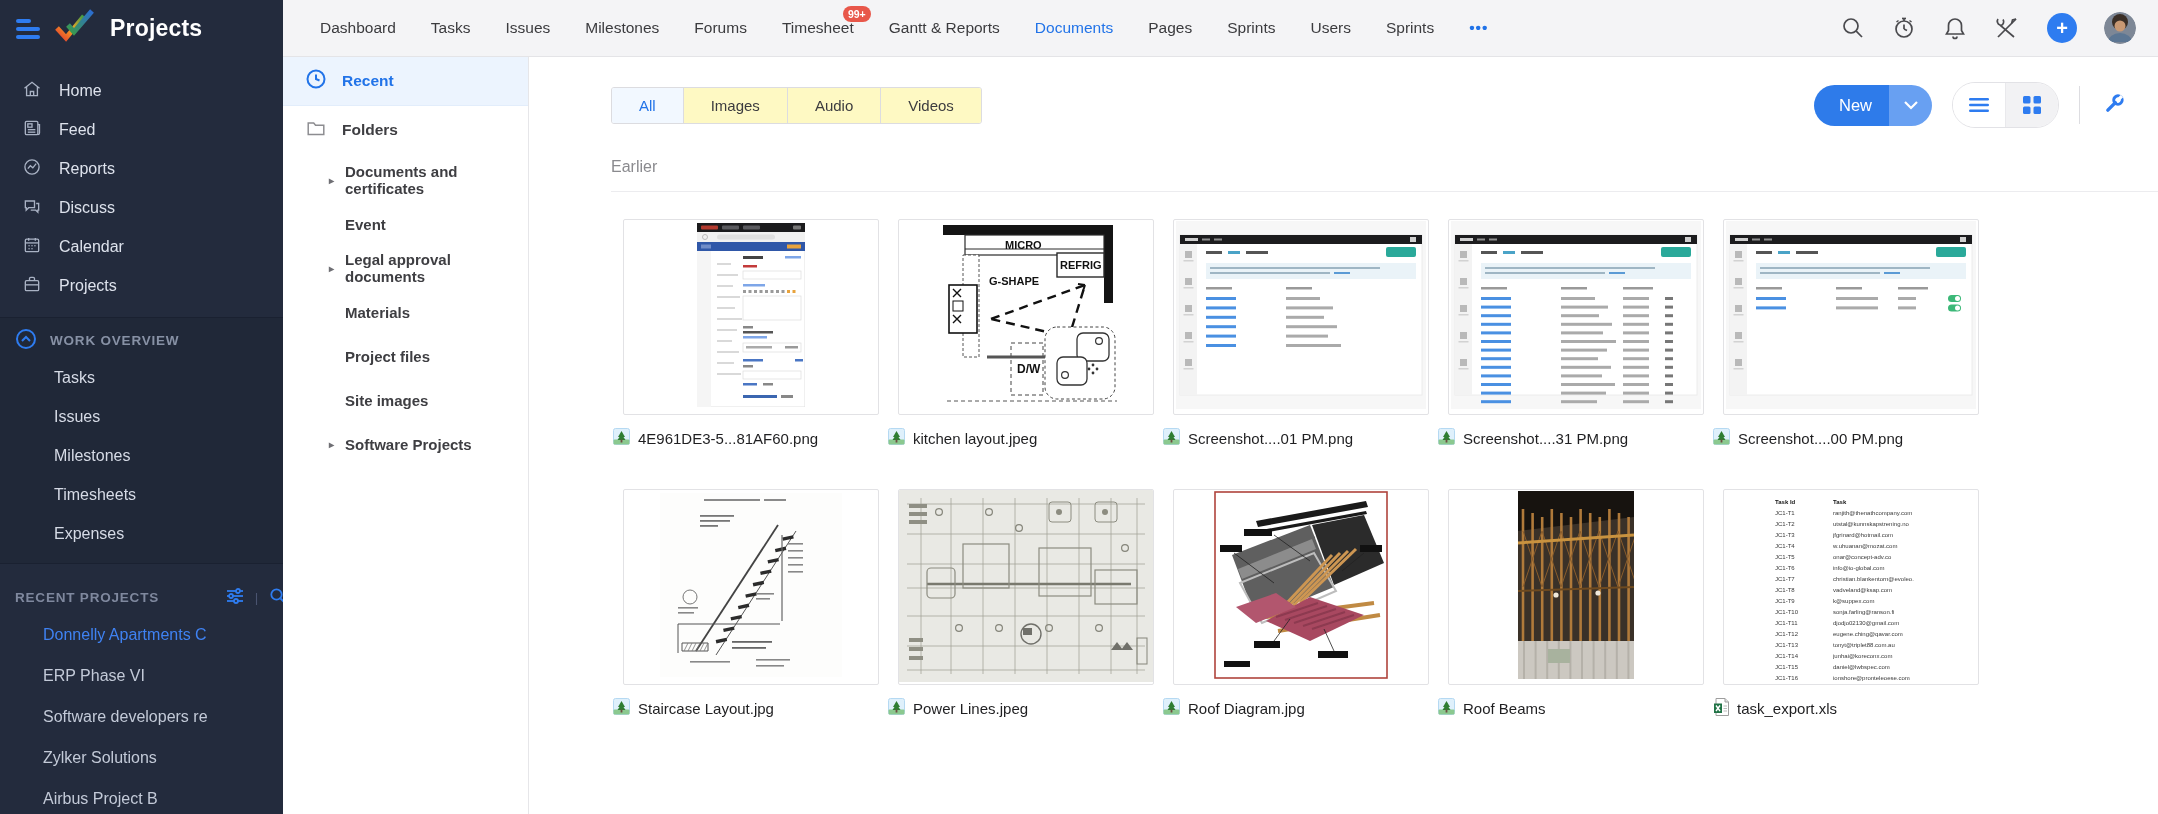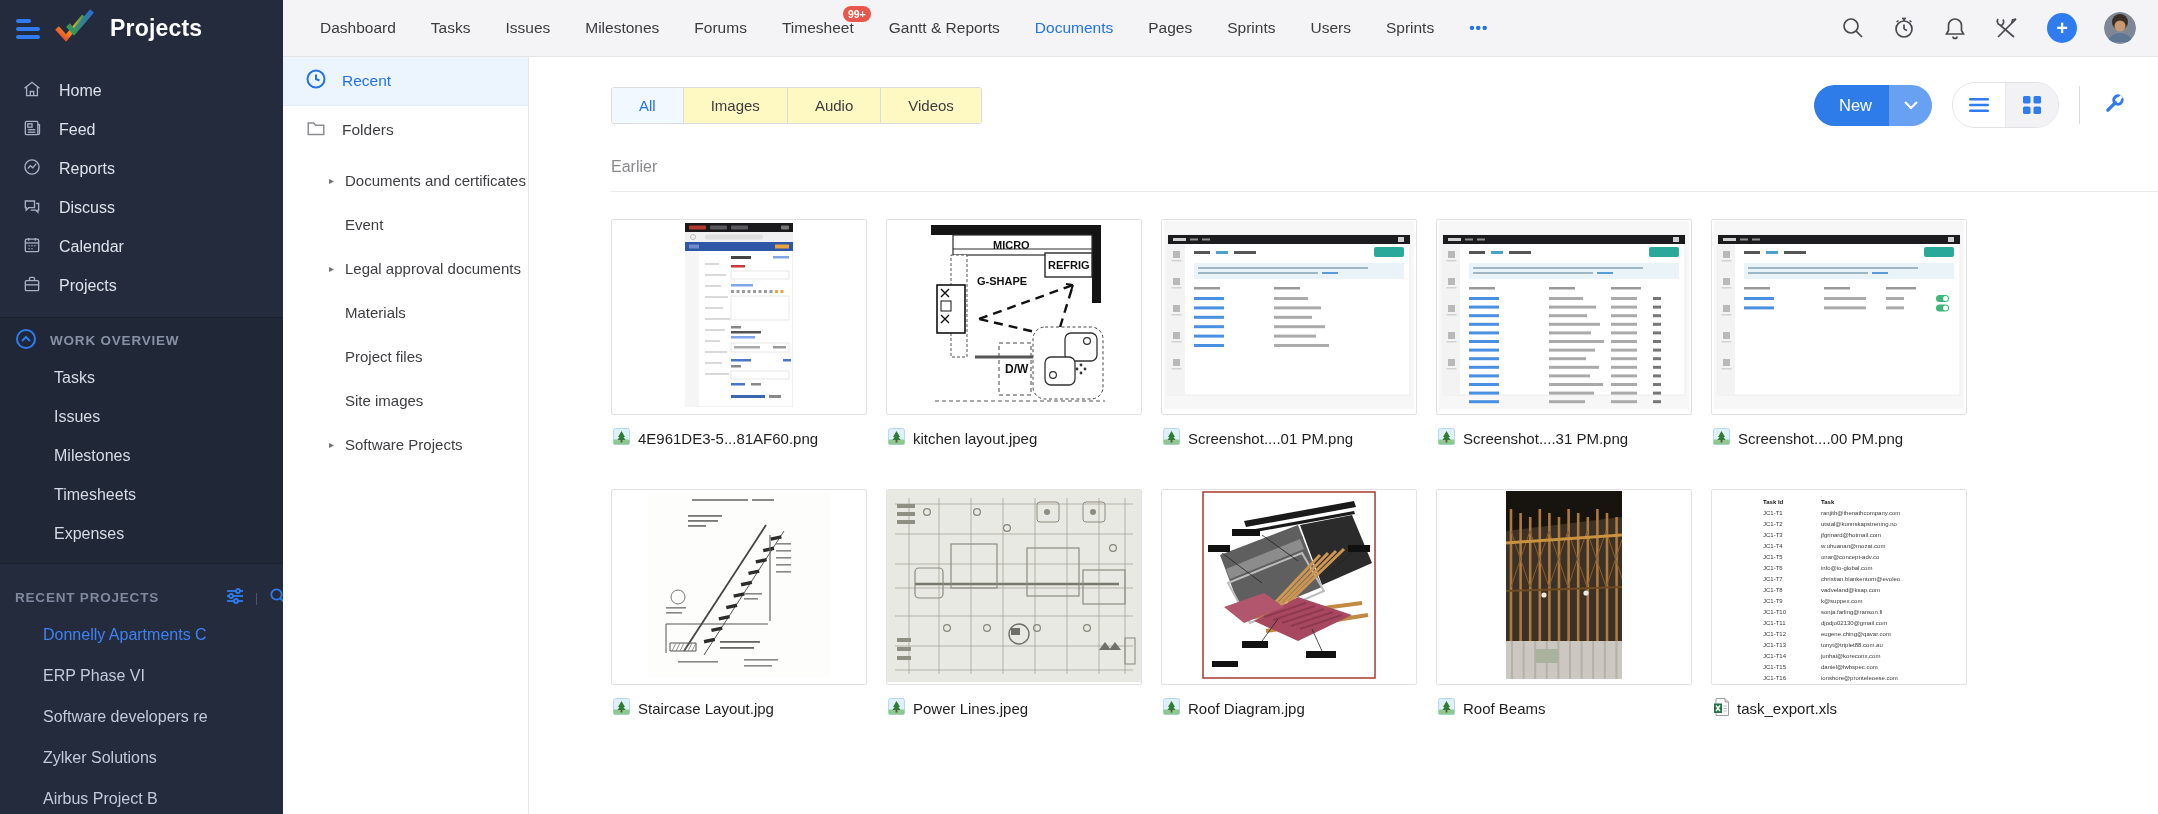--- a/index.html
+++ b/index.html
@@ -33,21 +33,21 @@
   .topnav-item{position:relative;color:#3b3b3e;font-size:15.5px;cursor:pointer;white-space:nowrap;}
   .topnav-item.active{color:#2173e8;}
   .topnav-item.more{color:#2173e8;font-weight:bold;letter-spacing:1px;}
   .badge99{position:absolute;top:-13px;right:-17px;background:#e8574a;color:#fff;font-size:10.5px;font-weight:bold;padding:2.5px 5px;border-radius:9px;line-height:1;}
   .topbar-right{margin-left:auto;display:flex;align-items:center;gap:27px;padding-right:22px;}
   .tb-icon{cursor:pointer;display:flex;align-items:center;}
   .plus-btn{width:30px;height:30px;border-radius:50%;background:#2e7cf0;color:#fff;display:flex;align-items:center;justify-content:center;font-size:20px;font-weight:bold;cursor:pointer;line-height:1;}
   .avatar{width:32px;height:32px;border-radius:50%;overflow:hidden;cursor:pointer;}
 
   
-  .docs-panel{position:absolute;left:283px;top:57px;width:246px;height:757px;background:#fff;border-right:1px solid #e6e6e9;box-sizing:border-box;}
+  .docs-panel{position:absolute;left:283px;top:57px;width:246px;height:757px;background:#fff;border-right:1px solid #e6e6e9;box-sizing:border-box;font-weight:bold;}
   .panel-item{display:flex;align-items:center;gap:15px;height:48px;padding-left:22px;font-size:15.5px;color:#3e3e42;border-bottom:1px solid #efeff2;cursor:pointer;}
   .panel-item.active{background:#ecf4fe;color:#2173e8;border-bottom:1px solid #e2edfb;}
   .panel-item.no-border{border-bottom:none;}
   .folder-tree{padding-top:4px;}
   .tree-item{position:relative;display:flex;align-items:center;height:44px;padding-left:62px;font-size:15px;color:#3e3e42;cursor:pointer;}
   .tree-caret{position:absolute;left:46px;top:50%;transform:translateY(-50%);color:#6f6f74;font-size:10px;}
 
   
   .main{position:absolute;left:573px;top:57px;width:1585px;height:757px;background:#fff;overflow:hidden;}
   .content-header{display:flex;align-items:center;padding:25px 28px 0 38px;}
@@ -62,21 +62,21 @@
   .view-toggle{display:flex;border:1px solid #e2e2e6;border-radius:23px;overflow:hidden;height:44px;background:#fff;}
   .vt-seg{width:52px;display:flex;align-items:center;justify-content:center;cursor:pointer;background:#fff;}
   .vt-seg.active{background:#f2f2f4;}
   .vt-seg.first{border-right:1px solid #e9e9ec;}
   .v-divider{width:1px;height:38px;background:#dddde1;}
   .wrench-btn{cursor:pointer;display:flex;align-items:center;padding-right:4px;}
   .section-label{padding:30px 0 0 38px;color:#8a8a8e;font-size:16px;}
   .section-divider{margin:15px 0 0 38px;border-top:1px solid #ececef;}
   .files-grid{display:flex;flex-wrap:wrap;column-gap:19px;padding:27px 0 0 38px;}
   .file-cell{width:256px;}
-  .thumb-card{width:256px;height:196px;border:1px solid #e2e2e5;border-radius:2px;background:#fff;box-sizing:border-box;display:flex;align-items:center;justify-content:center;overflow:hidden;cursor:pointer;}
+  .thumb-card{width:256px;height:196px;border:1px solid #e2e2e5;border-radius:2px;background:#fff;box-sizing:border-box;display:flex;align-items:center;justify-content:center;overflow:hidden;cursor:pointer;margin-left:12px;}
   .file-name-row{display:flex;align-items:center;gap:8px;margin:13px 0 41px 2px;font-size:15px;color:#1f1f21;white-space:nowrap;overflow:hidden;}
   .file-name-row svg{flex:0 0 auto;}
   .file-name{cursor:pointer;}
 
   
   .sheet{width:172px;height:188px;background:#fff;padding:4px 0 0 10px;box-sizing:border-box;overflow:hidden;}
   .sheet-row{display:flex;font-size:6px;line-height:11px;color:#3a3a3a;}
   .sheet-row.head{font-weight:bold;color:#111;}
   .sheet-col1{width:58px;}
   .sheet-col2{width:100px;white-space:nowrap;overflow:hidden;}

